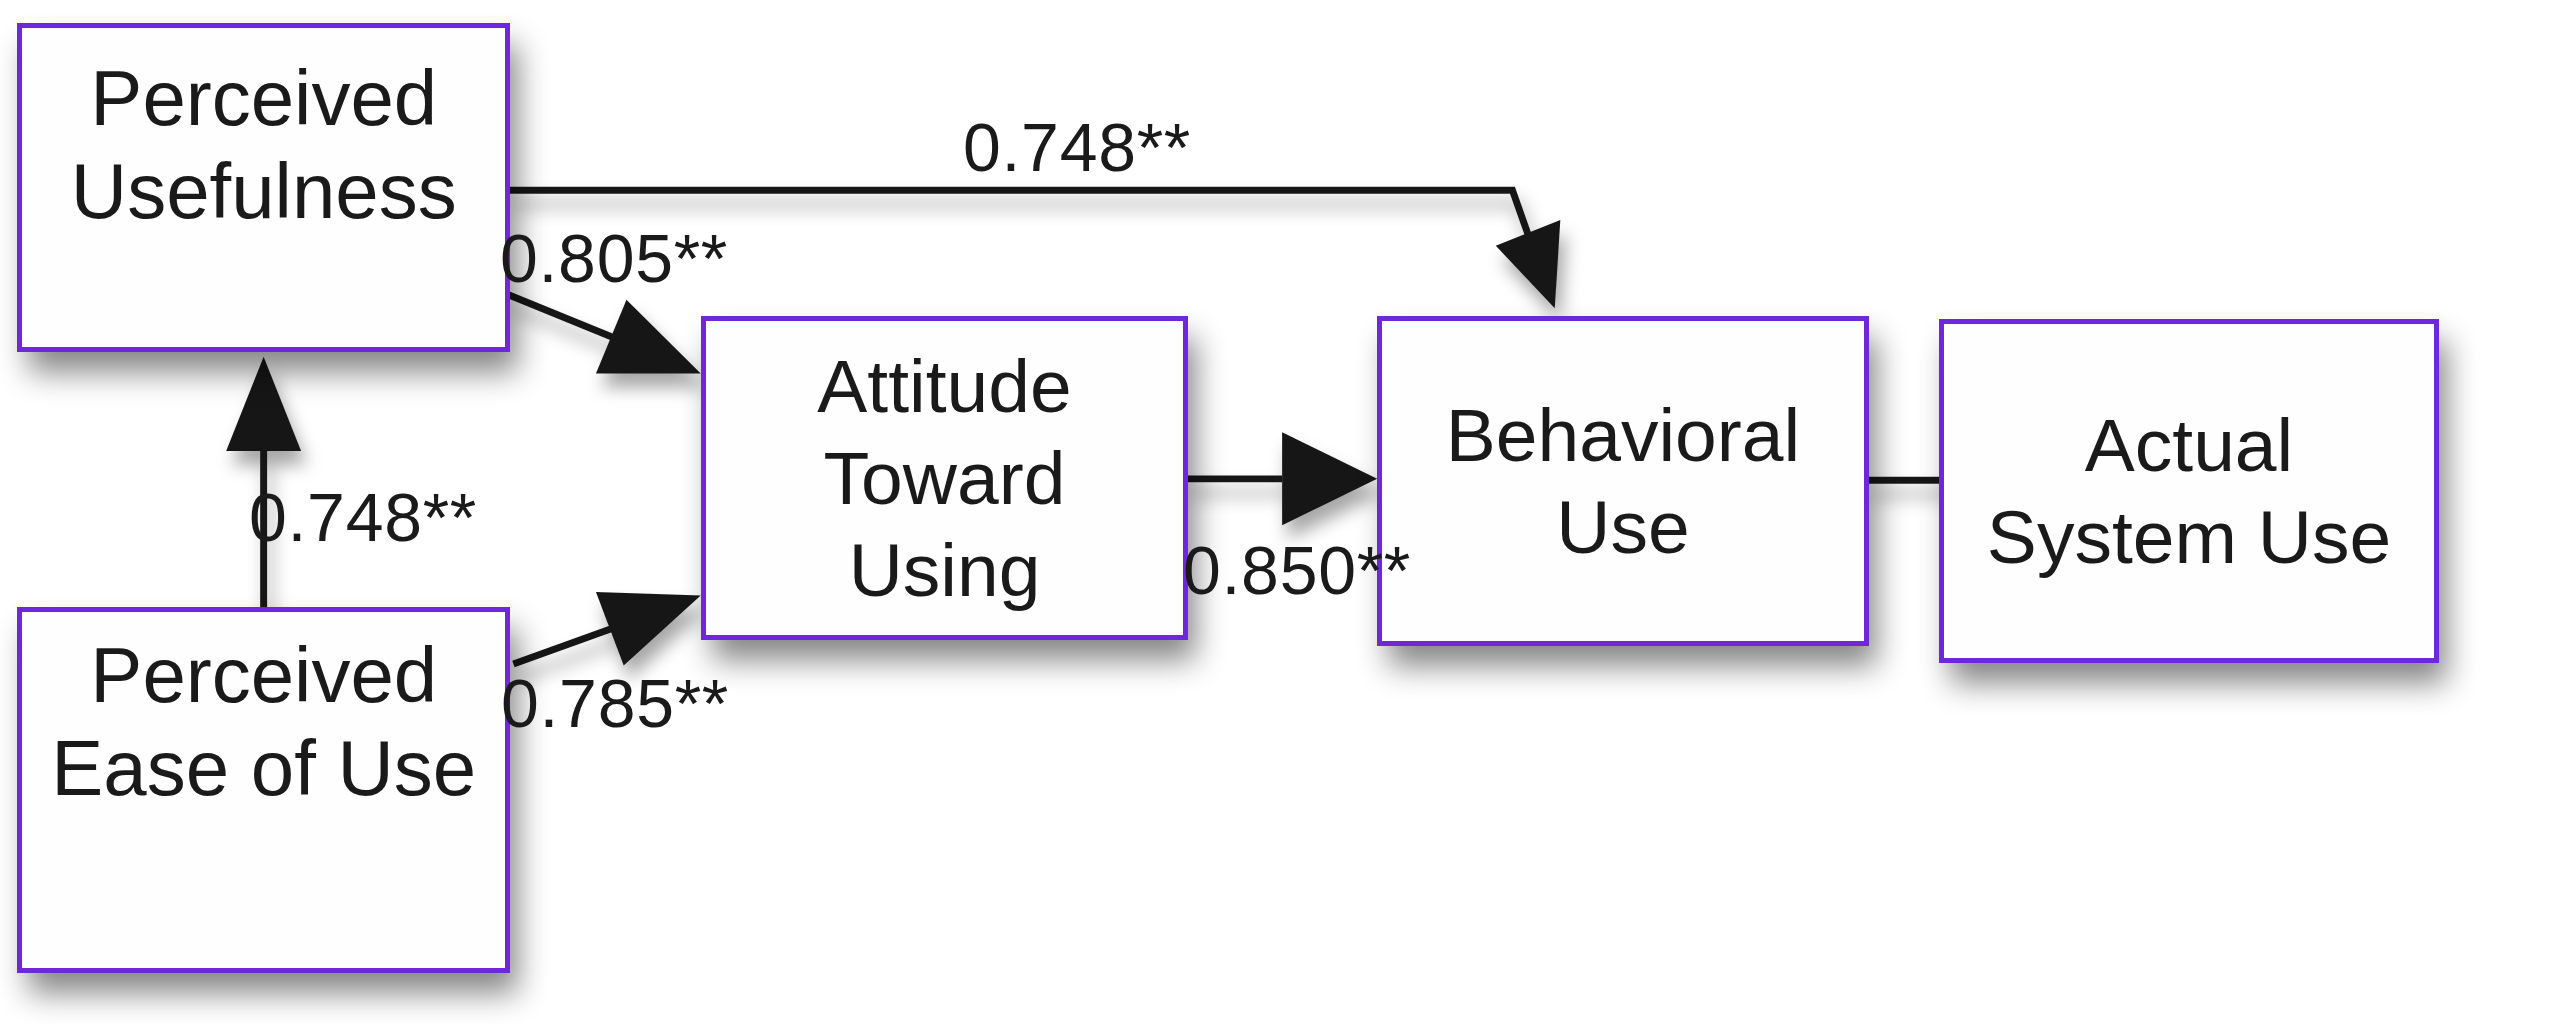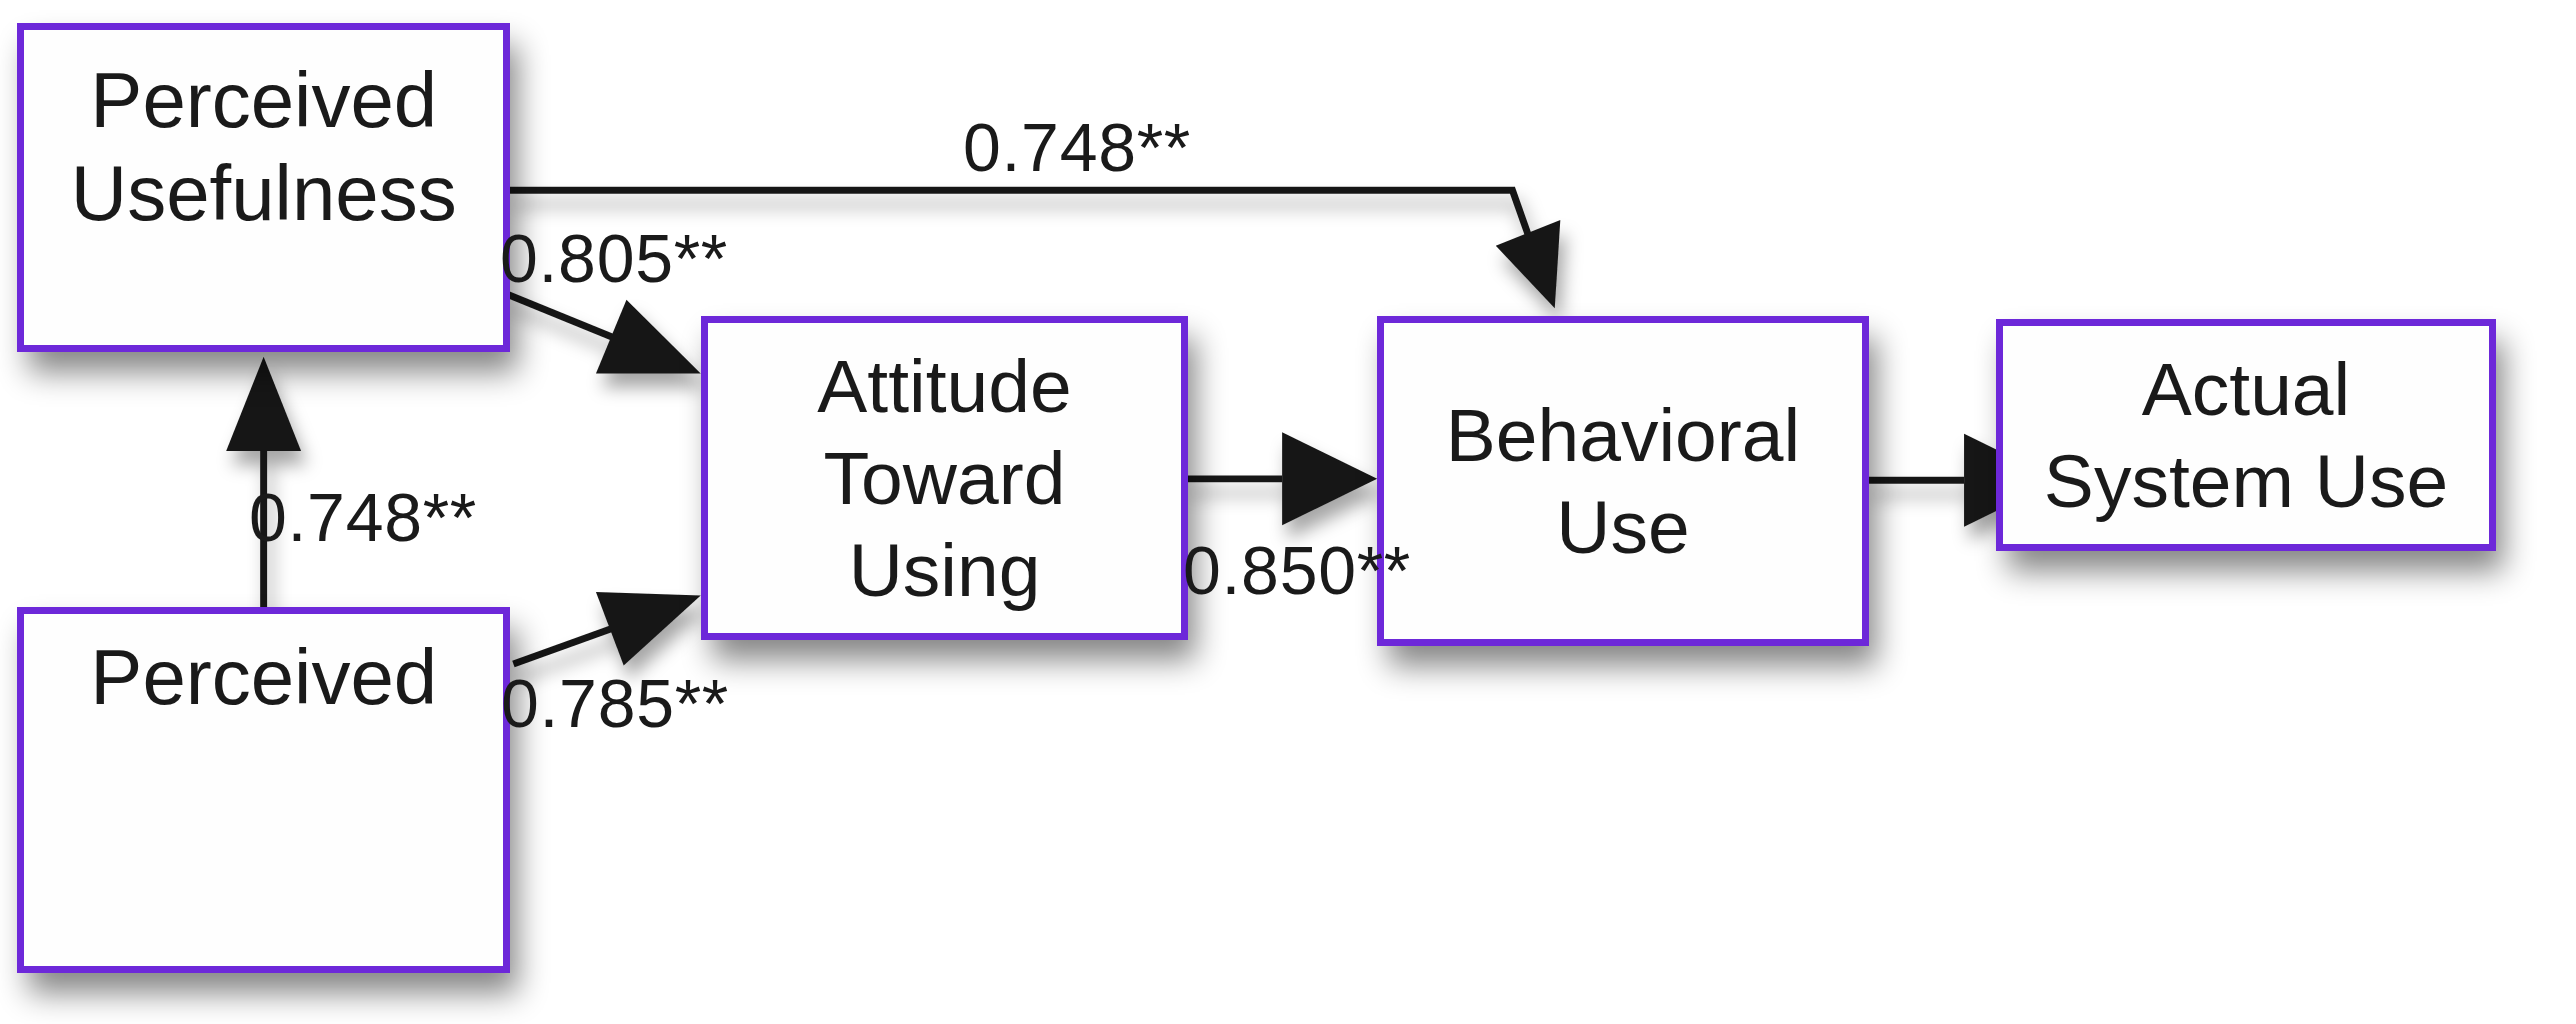--- a/index.html
+++ b/index.html
@@ -7,39 +7,39 @@
     position:relative;
     width:2576px;height:1025px;
     background:#ffffff;
     font-family:"Liberation Sans", sans-serif;
     overflow:hidden;
   }
   .arrow-layer{position:absolute;left:0;top:0;width:2576px;height:1025px;}
   .node{
     position:absolute;
     box-sizing:border-box;
-    border:7px solid #6d28d9;
+    border:5px solid #6d28d9;
     background:#fefefe;
     color:#1a1a1a;
     display:flex;
     flex-direction:column;
     align-items:center;
     box-shadow:9.7px 21px 29px -1.4px rgba(0,0,0,0.48);
     text-align:center;
   }
   .node .ln{display:block;white-space:nowrap;}
   
   .node-top{justify-content:flex-start;font-size:78px;line-height:93px;}
   
   .node-mid{justify-content:center;font-size:75px;line-height:92px;}
   #n-pu{left:17.3px;top:23px;width:493px;height:329px;padding-top:24px;}
   #n-peou{left:17.3px;top:607px;width:493px;height:366px;padding-top:17.3px;}
   #n-atu{left:701px;top:316px;width:487px;height:324px;text-align:right;}
   #n-bi{left:1377px;top:316px;width:492px;height:330px;}
-  #n-asu{left:1996px;top:319px;width:500px;height:232px;}
+  #n-asu{left:1939px;top:319px;width:500px;height:344px;}
   .coef{
     position:absolute;
     transform:translate(-50%,-50%);
     font-size:68px;
     color:#1a1a1a;
     white-space:nowrap;
     letter-spacing:0.7px;
   }
   #c-pu-bi{left:1077px;top:147px;}
   #c-pu-atu{left:602px;top:258px;padding-left:24px;}
@@ -92,20 +92,21 @@
     </g>
   </svg>
 
   <div class="node node-top" id="n-pu">
     <span class="ln">Perceived</span>
     <span class="ln">Usefulness</span>
   </div>
 
   <div class="node node-top" id="n-peou">
     <span class="ln">Perceived</span>
+    <span class="ln">Ease of Use</span>
   </div>
 
   <div class="node node-mid" id="n-atu">
     <span class="ln">Attitude</span>
     <span class="ln">Toward</span>
     <span class="ln">Using</span>
   </div>
 
   <div class="node node-mid" id="n-bi">
     <span class="ln">Behavioral</span>

